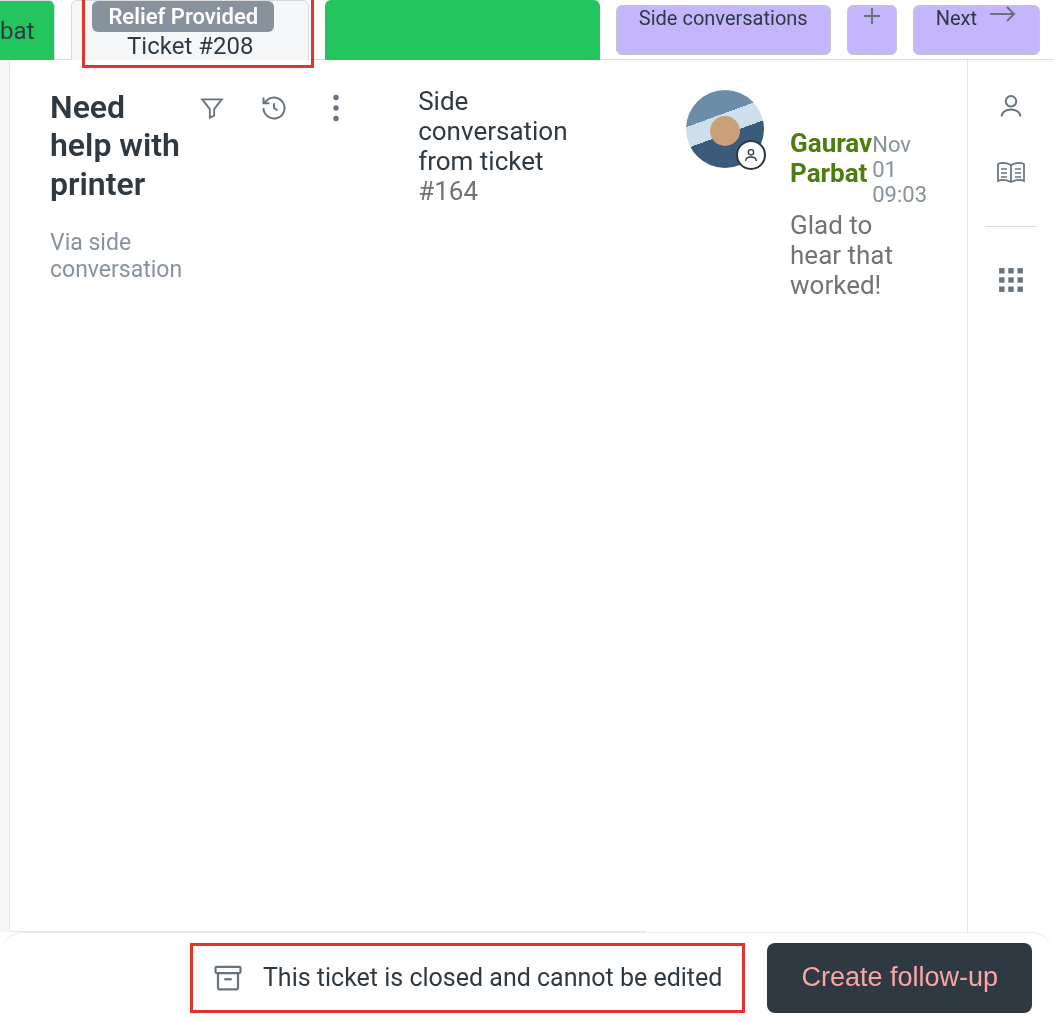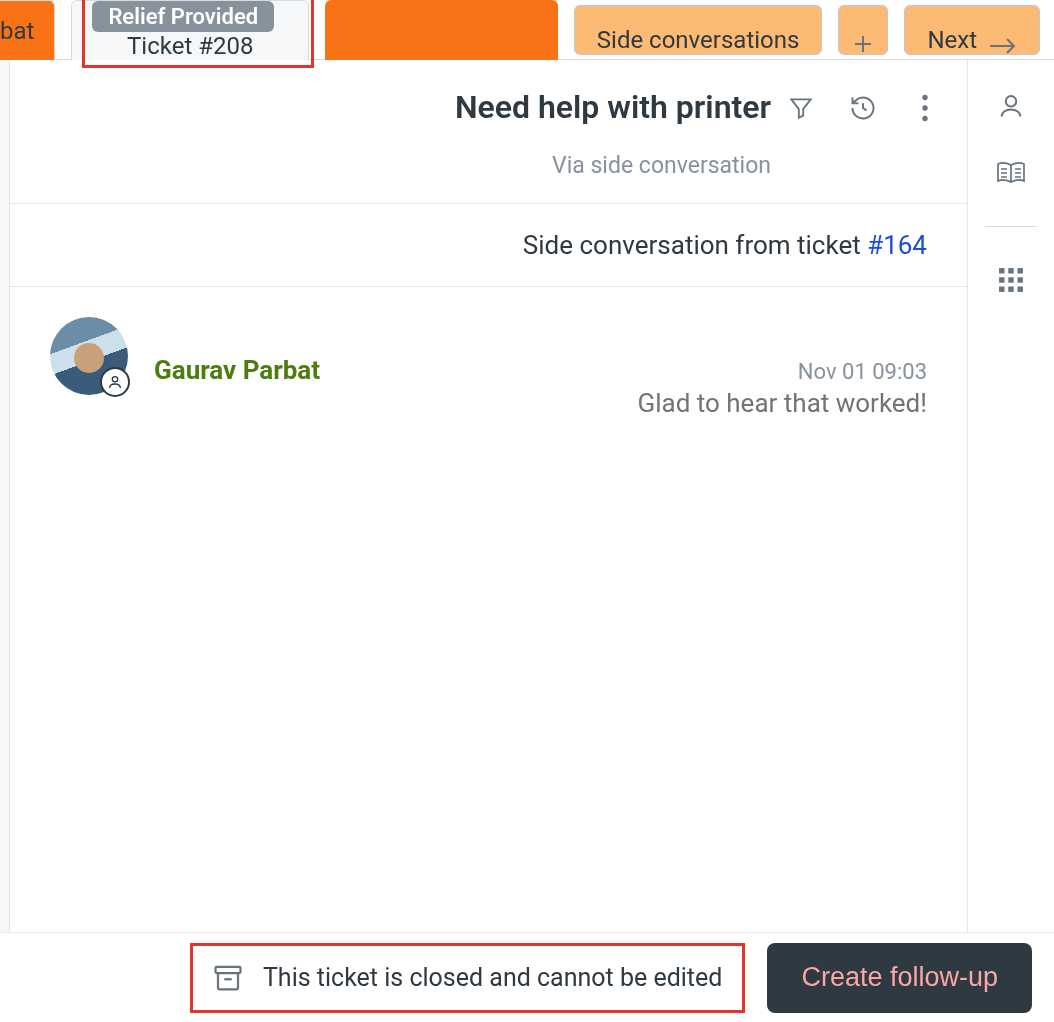--- a/index.html
+++ b/index.html
@@ -15,21 +15,21 @@
     gap: 16px;
     background: #fff;
   }
   .tab {
     display: inline-flex;
     align-items: center;
     height: 60px;
     padding: 0 20px 0 20px;
     font-size: 24px;
     color: #2f3941;
-    background: #f97316;
+    background: #22c55e;
     border: 1px solid #d8dcde;
     border-bottom: none;
     border-radius: 6px 6px 0 0;
     white-space: nowrap;
   }
   .tab.first { border-left: none; border-radius: 0 6px 0 0; padding-left: 0; }
   .tab .badge {
     display: inline-flex;
     align-items: center;
     height: 38px;
@@ -63,28 +63,28 @@
   }
 
   .topbar-right {
     display: flex;
     align-items: center;
     gap: 16px;
     padding-right: 14px;
   }
   .btn-outline {
     display: inline-flex;
-    align-items: flex-end;
+    align-items: flex-start;
     justify-content: center;
     height: 50px;
     padding: 0 22px;
     border: 1px solid #c2c8cc;
     border-radius: 6px;
-    background: #fdba74;
-    font-size: 24px;
+    background: #c4b5fd;
+    font-size: 20px;
     color: #2f3941;
     gap: 12px;
   }
   .btn-icon {
     width: 50px;
     padding: 0;
   }
 
   
   .main {
@@ -93,23 +93,21 @@
     position: relative;
   }
   .left-strip {
     width: 10px;
     background: #f6f7f8;
     border-right: 1px solid #e4e7e9;
   }
   .content {
     flex: 1;
     display: flex;
-    flex-direction: column;
     border-right: 1px solid #e4e7e9;
-    text-align: right;
   }
   .header-block {
     display: flex;
     align-items: flex-start;
     padding: 28px 28px 24px 40px;
     border-bottom: 1px solid #e4e7e9;
     gap: 16px;
   }
   .title-wrap { flex: 1; }
   .title {
@@ -138,21 +136,21 @@
     align-items: center;
     justify-content: center;
   }
 
   .linkrow {
     padding: 26px 40px;
     border-bottom: 1px solid #e4e7e9;
     font-size: 26px;
     color: #2f3941;
   }
-  .linkrow a { color: #1d4ed8; text-decoration: none; }
+  .linkrow a { color: #737373; text-decoration: none; }
 
   .msg {
     padding: 30px 40px;
     display: flex;
     gap: 26px;
   }
   .avatar-wrap {
     position: relative;
     width: 78px;
     height: 78px;
@@ -211,20 +209,21 @@
 
   
   .footer {
     height: 90px;
     display: flex;
     align-items: center;
     justify-content: flex-end;
     padding: 0 22px;
     gap: 22px;
     border-top: 1px solid #e9ebed;
+    border-radius: 23px;
   }
   .closed-banner {
     display: inline-flex;
     align-items: center;
     gap: 20px;
     height: 70px;
     padding: 0 20px;
     font-size: 25px;
     color: #2f3941;
     border: 3px solid #e1342c;

